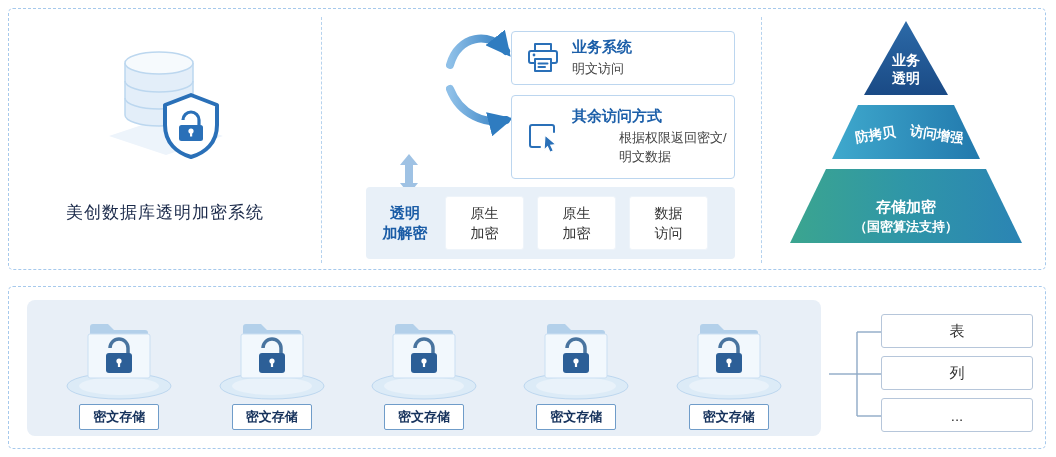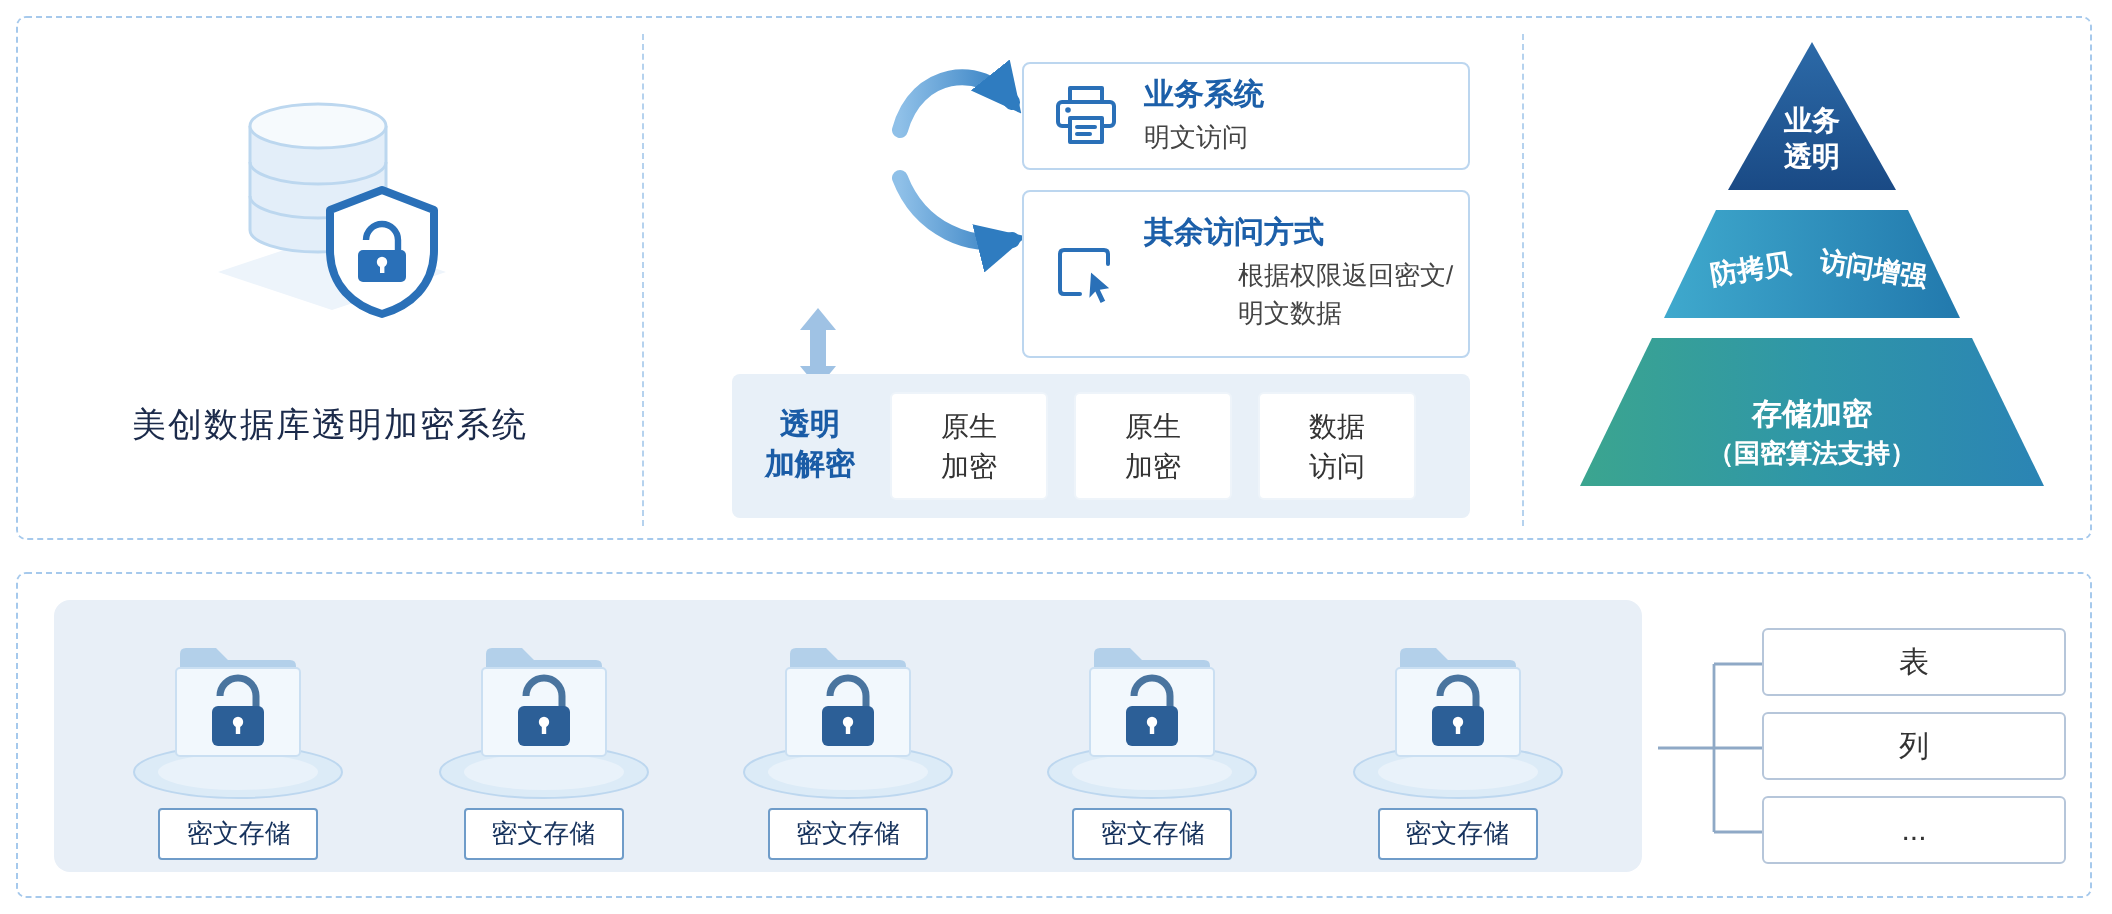--- a/index.html
+++ b/index.html
@@ -43,21 +43,21 @@
 
   
   .pyramid-svg { position:absolute; left:767px; top:6px; }
   .pyr-text { fill:#fff; font-weight:bold; text-anchor:middle; font-family:"Liberation Sans","DejaVu Sans",sans-serif; }
 
   
   .storage-panel { position:absolute; left:18px; top:13px; width:794px; height:136px;
     background:#e8eff7; border-radius:8px; display:flex; justify-content:space-evenly; align-items:center; }
   .storage-item { display:flex; flex-direction:column; align-items:center; }
   .storage-label { margin-top:2px; background:#fff; border:1px solid #6f9cc9; border-radius:2px;
-    padding:3px 13px; font-size:13px; font-weight:normal; color:#16325c; }
+    padding:3px 13px; font-size:13px; font-weight:bold; color:#16325c; }
   .connector-svg { position:absolute; left:812px; top:14px; }
   .target-box { position:absolute; left:872px; width:152px; height:34px; background:#fff;
     border:1px solid #b6c6da; border-radius:3px; display:flex; align-items:center; justify-content:center;
     font-size:15px; color:#333; }
   #target-0 { top:27px; } #target-1 { top:69px; } #target-2 { top:111px; }
 </style>
 </head>
 <body>
 
 <div class="canvas">

